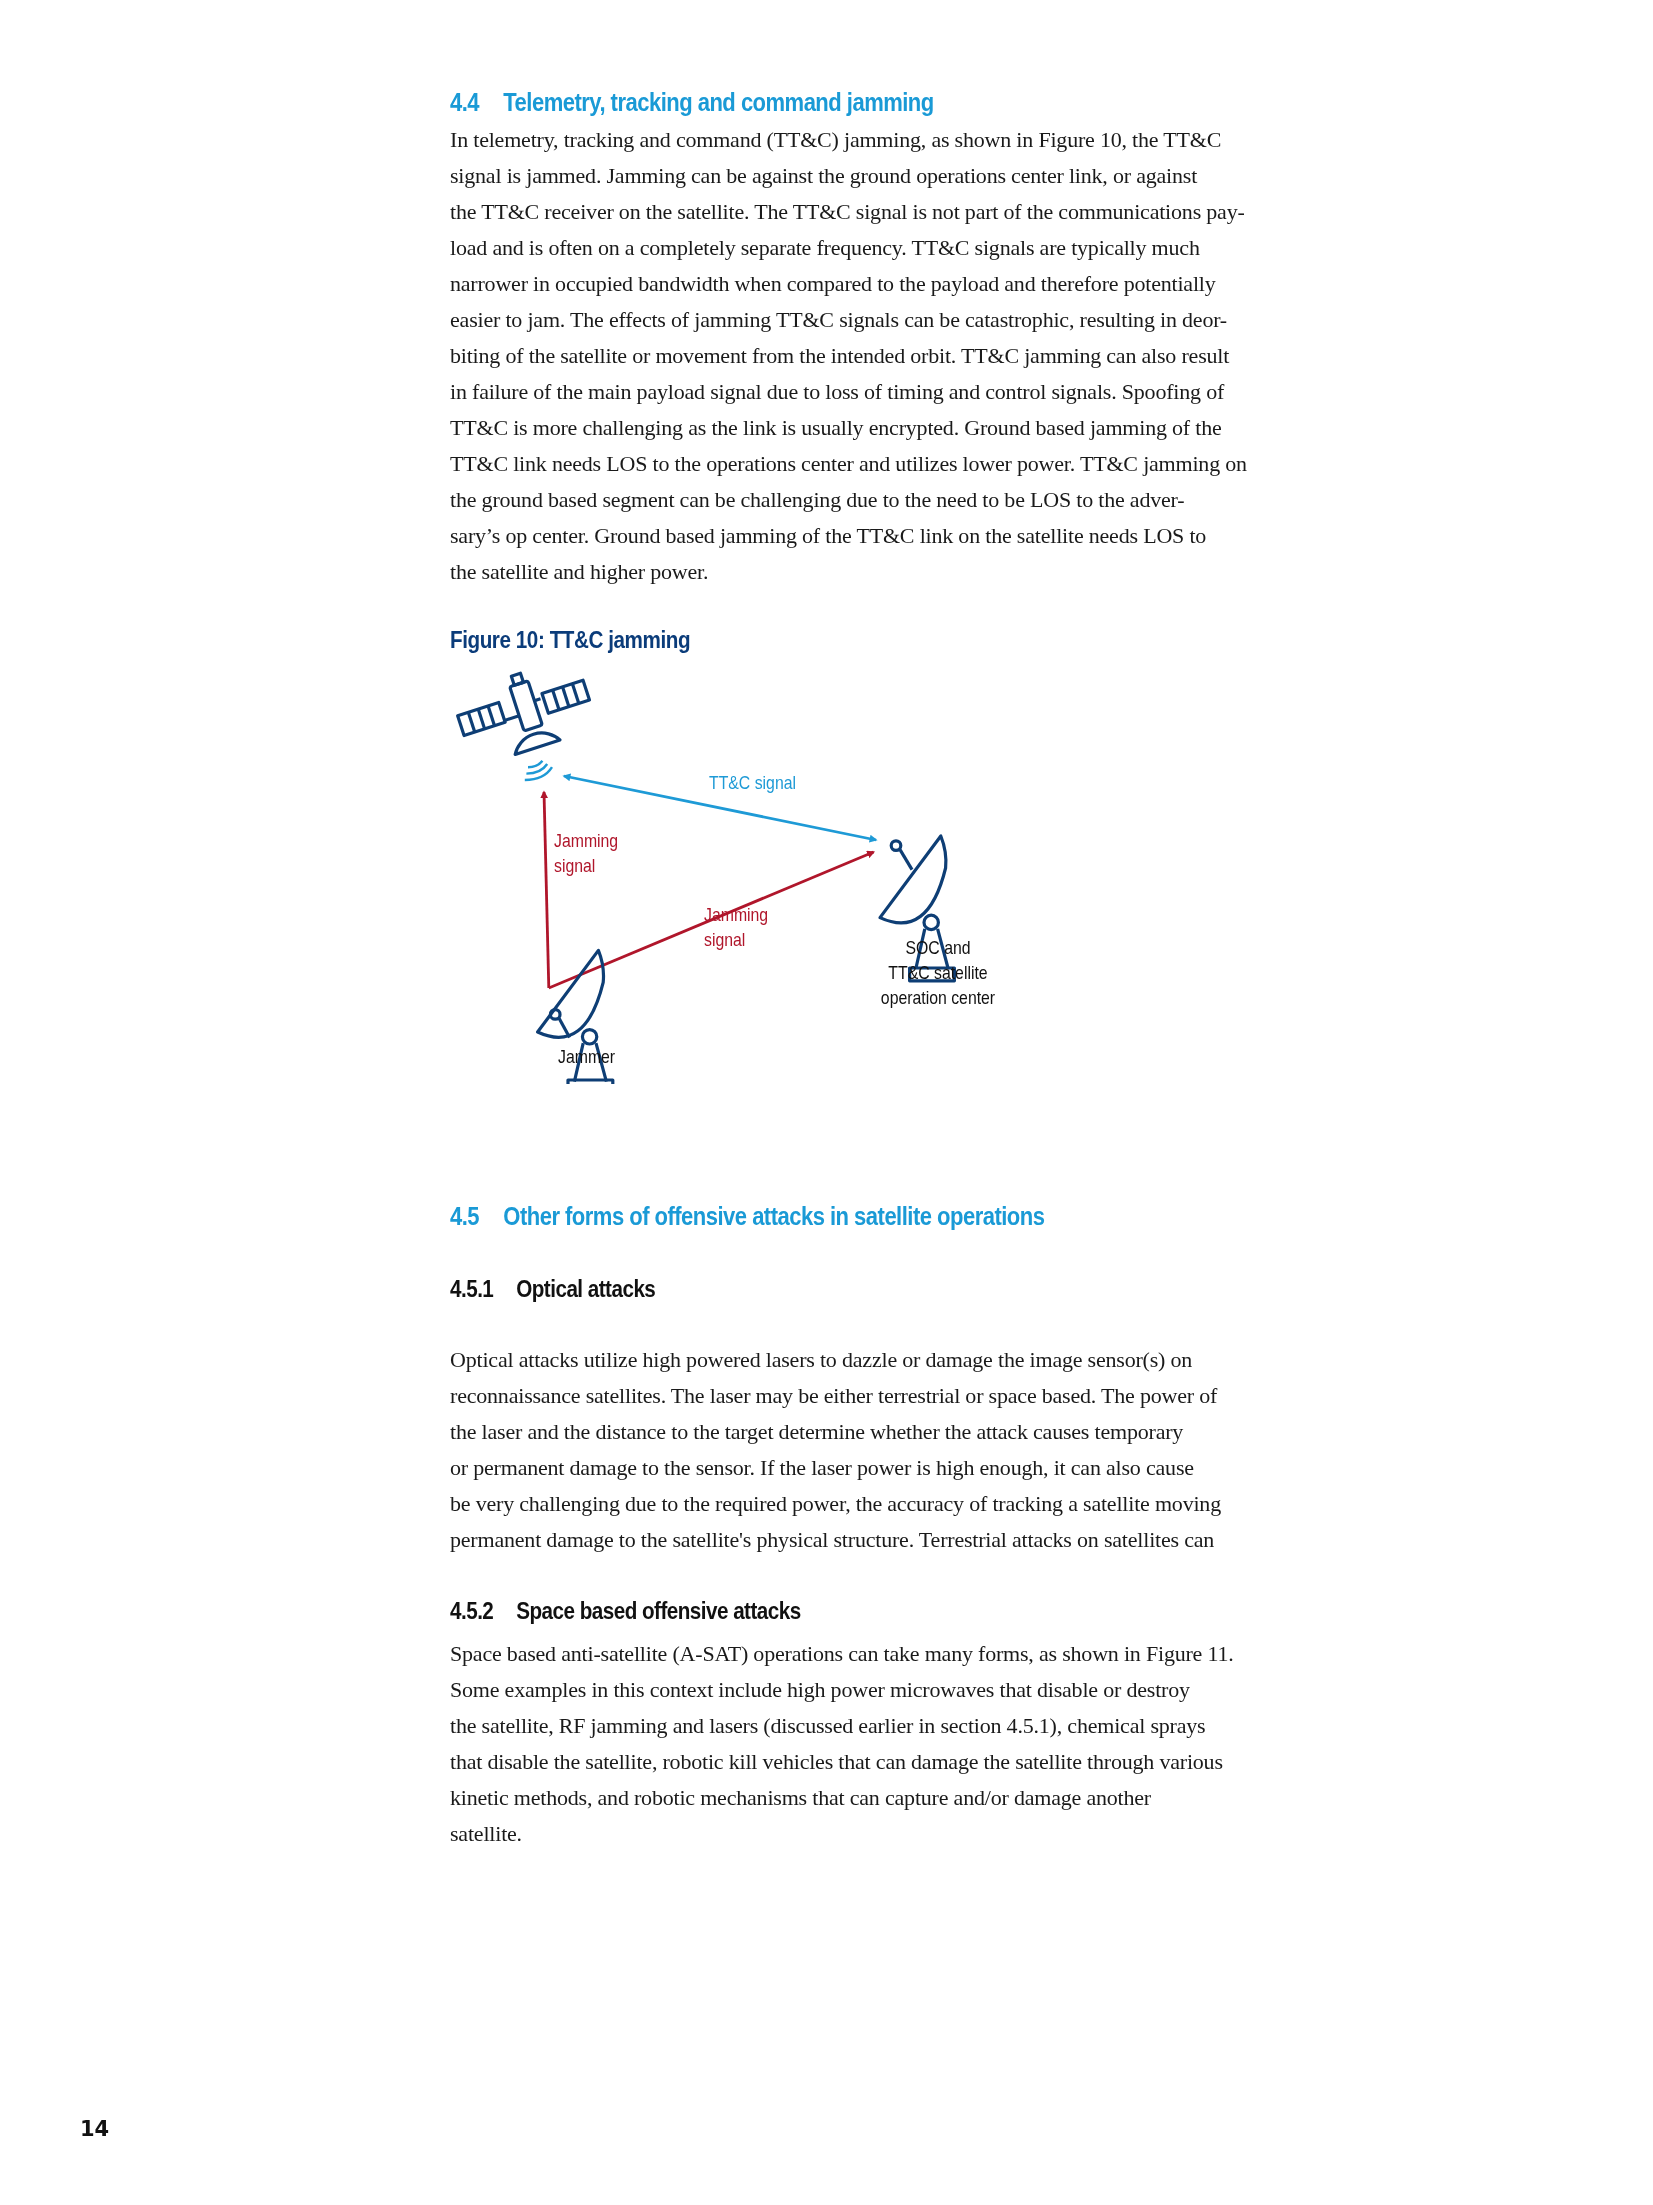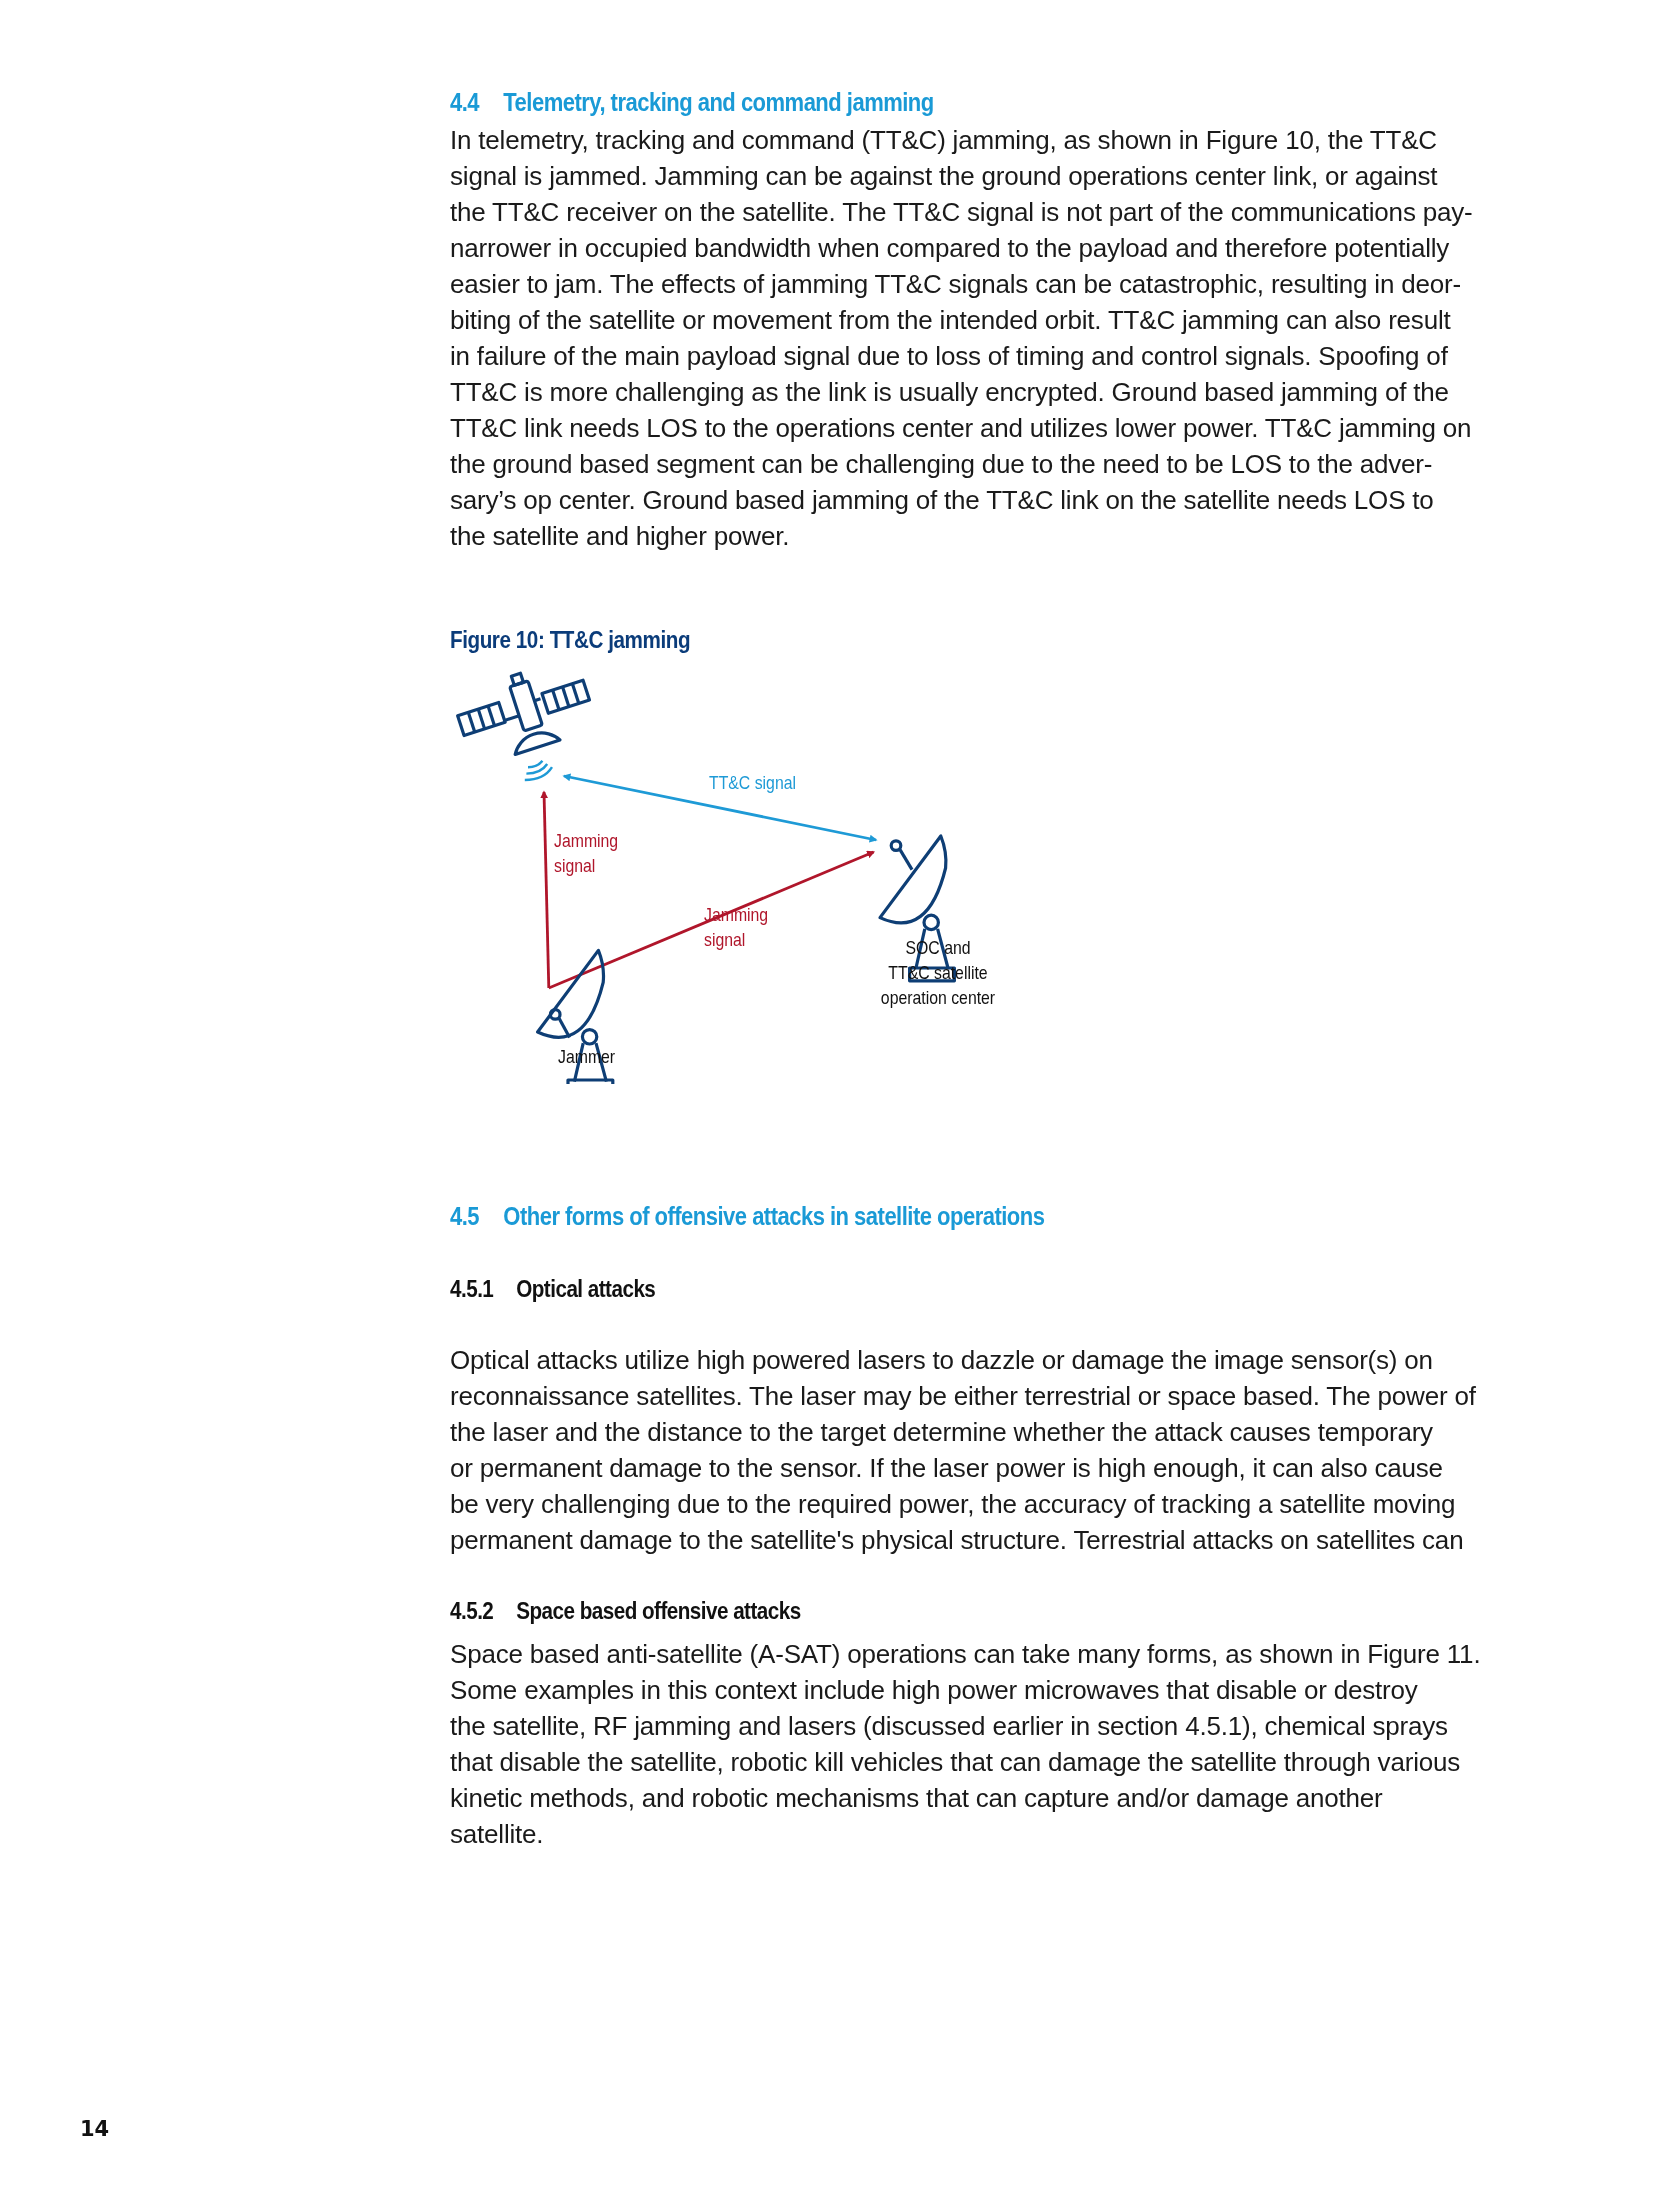--- a/index.html
+++ b/index.html
@@ -2,36 +2,37 @@
 <html style="font-size:12.8px"><head>
 <meta charset="utf-8">
 <style>
   html, body { margin:0; padding:0; background:#ffffff; }
   body { width:1654px; height:2205px; position:relative; overflow:hidden; }
   .col { position:absolute; left:450px; width:1088px; }
   .h2 { font-family:"Liberation Sans", sans-serif; font-weight:bold; color:#1a9ad6; font-size:25.6px; letter-spacing:-0.6px; transform:scaleX(0.86); transform-origin:left; white-space:nowrap; }
   .h2 .num { display:inline-block; width:62px; }
   .h3 { font-family:"Liberation Sans", sans-serif; font-weight:bold; color:#111; font-size:24px; letter-spacing:-0.6px; transform:scaleX(0.86); transform-origin:left; white-space:nowrap; }
   .h3 .num { display:inline-block; width:77px; }
-  .p { font-family:Liberation Sans, sans-serif; font-size:26px; line-height:36px; color:#1a1a1a; font-weight:300; letter-spacing:-0.2px; }
+  .p { font-family:Liberation Serif, serif; font-size:22px; line-height:36px; color:#1a1a1a; font-weight:300; letter-spacing:-0.2px; }
   .p .ln { display:block; white-space:nowrap; }
   .fig-caption { font-family:"Liberation Sans", sans-serif; font-weight:bold; color:#0b3c7a; font-size:24px; letter-spacing:-0.5px; transform:scaleX(0.86); transform-origin:left; white-space:nowrap; }
   .page-num { position:absolute; left:80px; top:2117px; font-family:"DejaVu Sans", sans-serif; font-weight:bold; font-size:21px; color:#111;text-align:center; }
   .lbl { position:absolute; font-family:"Liberation Sans", sans-serif; font-size:18.4px; line-height:25px; transform:scaleX(0.86); transform-origin:left; white-space:nowrap; }
 </style>
 </head>
 <body>
 
 <div class="col h2" style="top:88px;">
   <span class="num">4.4</span><span>Telemetry, tracking and command jamming</span>
 </div>
 <div class="col p" style="top:122px;">
   <span class="ln">In telemetry, tracking and command (TT&amp;C) jamming, as shown in Figure 10, the TT&amp;C</span>
   <span class="ln">signal is jammed. Jamming can be against the ground operations center link, or against</span>
   <span class="ln">the TT&amp;C receiver on the satellite. The TT&amp;C signal is not part of the communications pay-</span>
+  <span class="ln">load and is often on a completely separate frequency. TT&amp;C signals are typically much</span>
   <span class="ln">narrower in occupied bandwidth when compared to the payload and therefore potentially</span>
   <span class="ln">easier to jam. The effects of jamming TT&amp;C signals can be catastrophic, resulting in deor-</span>
   <span class="ln">biting of the satellite or movement from the intended orbit. TT&amp;C jamming can also result</span>
   <span class="ln">in failure of the main payload signal due to loss of timing and control signals. Spoofing of</span>
   <span class="ln">TT&amp;C is more challenging as the link is usually encrypted. Ground based jamming of the</span>
   <span class="ln">TT&amp;C link needs LOS to the operations center and utilizes lower power. TT&amp;C jamming on</span>
   <span class="ln">the ground based segment can be challenging due to the need to be LOS to the adver-</span>
   <span class="ln">sary’s op center. Ground based jamming of the TT&amp;C link on the satellite needs LOS to</span>
   <span class="ln">the satellite and higher power.</span>
 </div>

